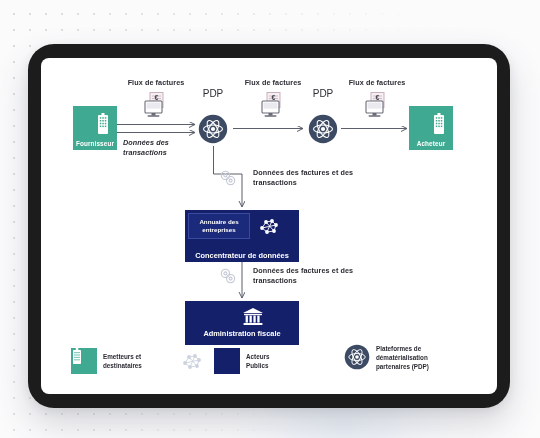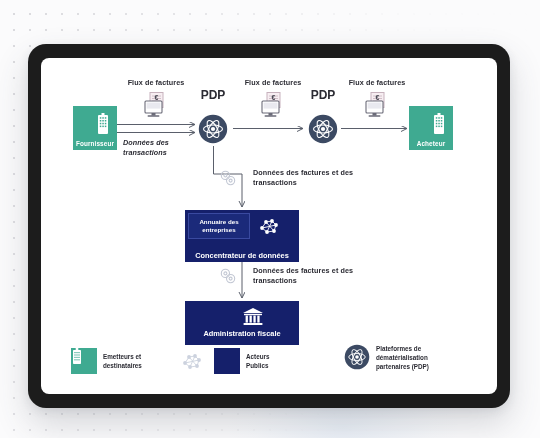--- a/index.html
+++ b/index.html
@@ -24,21 +24,21 @@
   .blob{
     position:absolute;left:228px;top:352px;width:230px;height:150px;
     border-radius:50%;
     background:radial-gradient(ellipse at center, rgba(222,232,244,.55) 0%, rgba(240,245,250,.25) 55%, rgba(251,251,252,0) 72%);
   }
 
   
   .tablet{
     position:absolute;left:28px;top:44px;width:482px;height:364px;
     background:#1c1c1c;
-    border-radius:18px;
+    border-radius:26px;
     box-shadow:0 16px 34px rgba(60,66,80,.20), 0 3px 10px rgba(60,66,80,.10);
   }
   .tablet-inner{
     position:absolute;left:13px;top:14px;right:13px;bottom:14px;
     background:#ffffff;
     border-radius:8px;
     overflow:hidden;
   }
 
   
@@ -72,21 +72,21 @@
   .sub-box{
     position:absolute;background:#1b2a7a;border:1px solid #3a4aa0;
     box-sizing:border-box;display:flex;align-items:center;justify-content:center;
   }
   .sub-box .cap{
     font-size:6.2px;font-weight:bold;color:#ffffff;text-align:center;line-height:1.35;
   }
 
   .pdp-node{position:absolute;width:30px;height:30px;}
   .pdp-tag{
-    position:absolute;font-size:12px;font-weight:bold;color:#2b2b33;
+    position:absolute;font-size:10px;font-weight:normal;color:#2b2b33;
     text-align:center;width:40px;
   }
 
   .mol{position:absolute;}
 
   
   .legend{position:absolute;left:0;right:0;bottom:8px;height:44px;}
   .leg-item{position:absolute;display:flex;align-items:center;gap:6px;}
   .leg-swatch{width:26px;height:26px;display:flex;align-items:center;justify-content:center;flex:0 0 auto;}
   .leg-swatch.green{background:#3faa91;}

